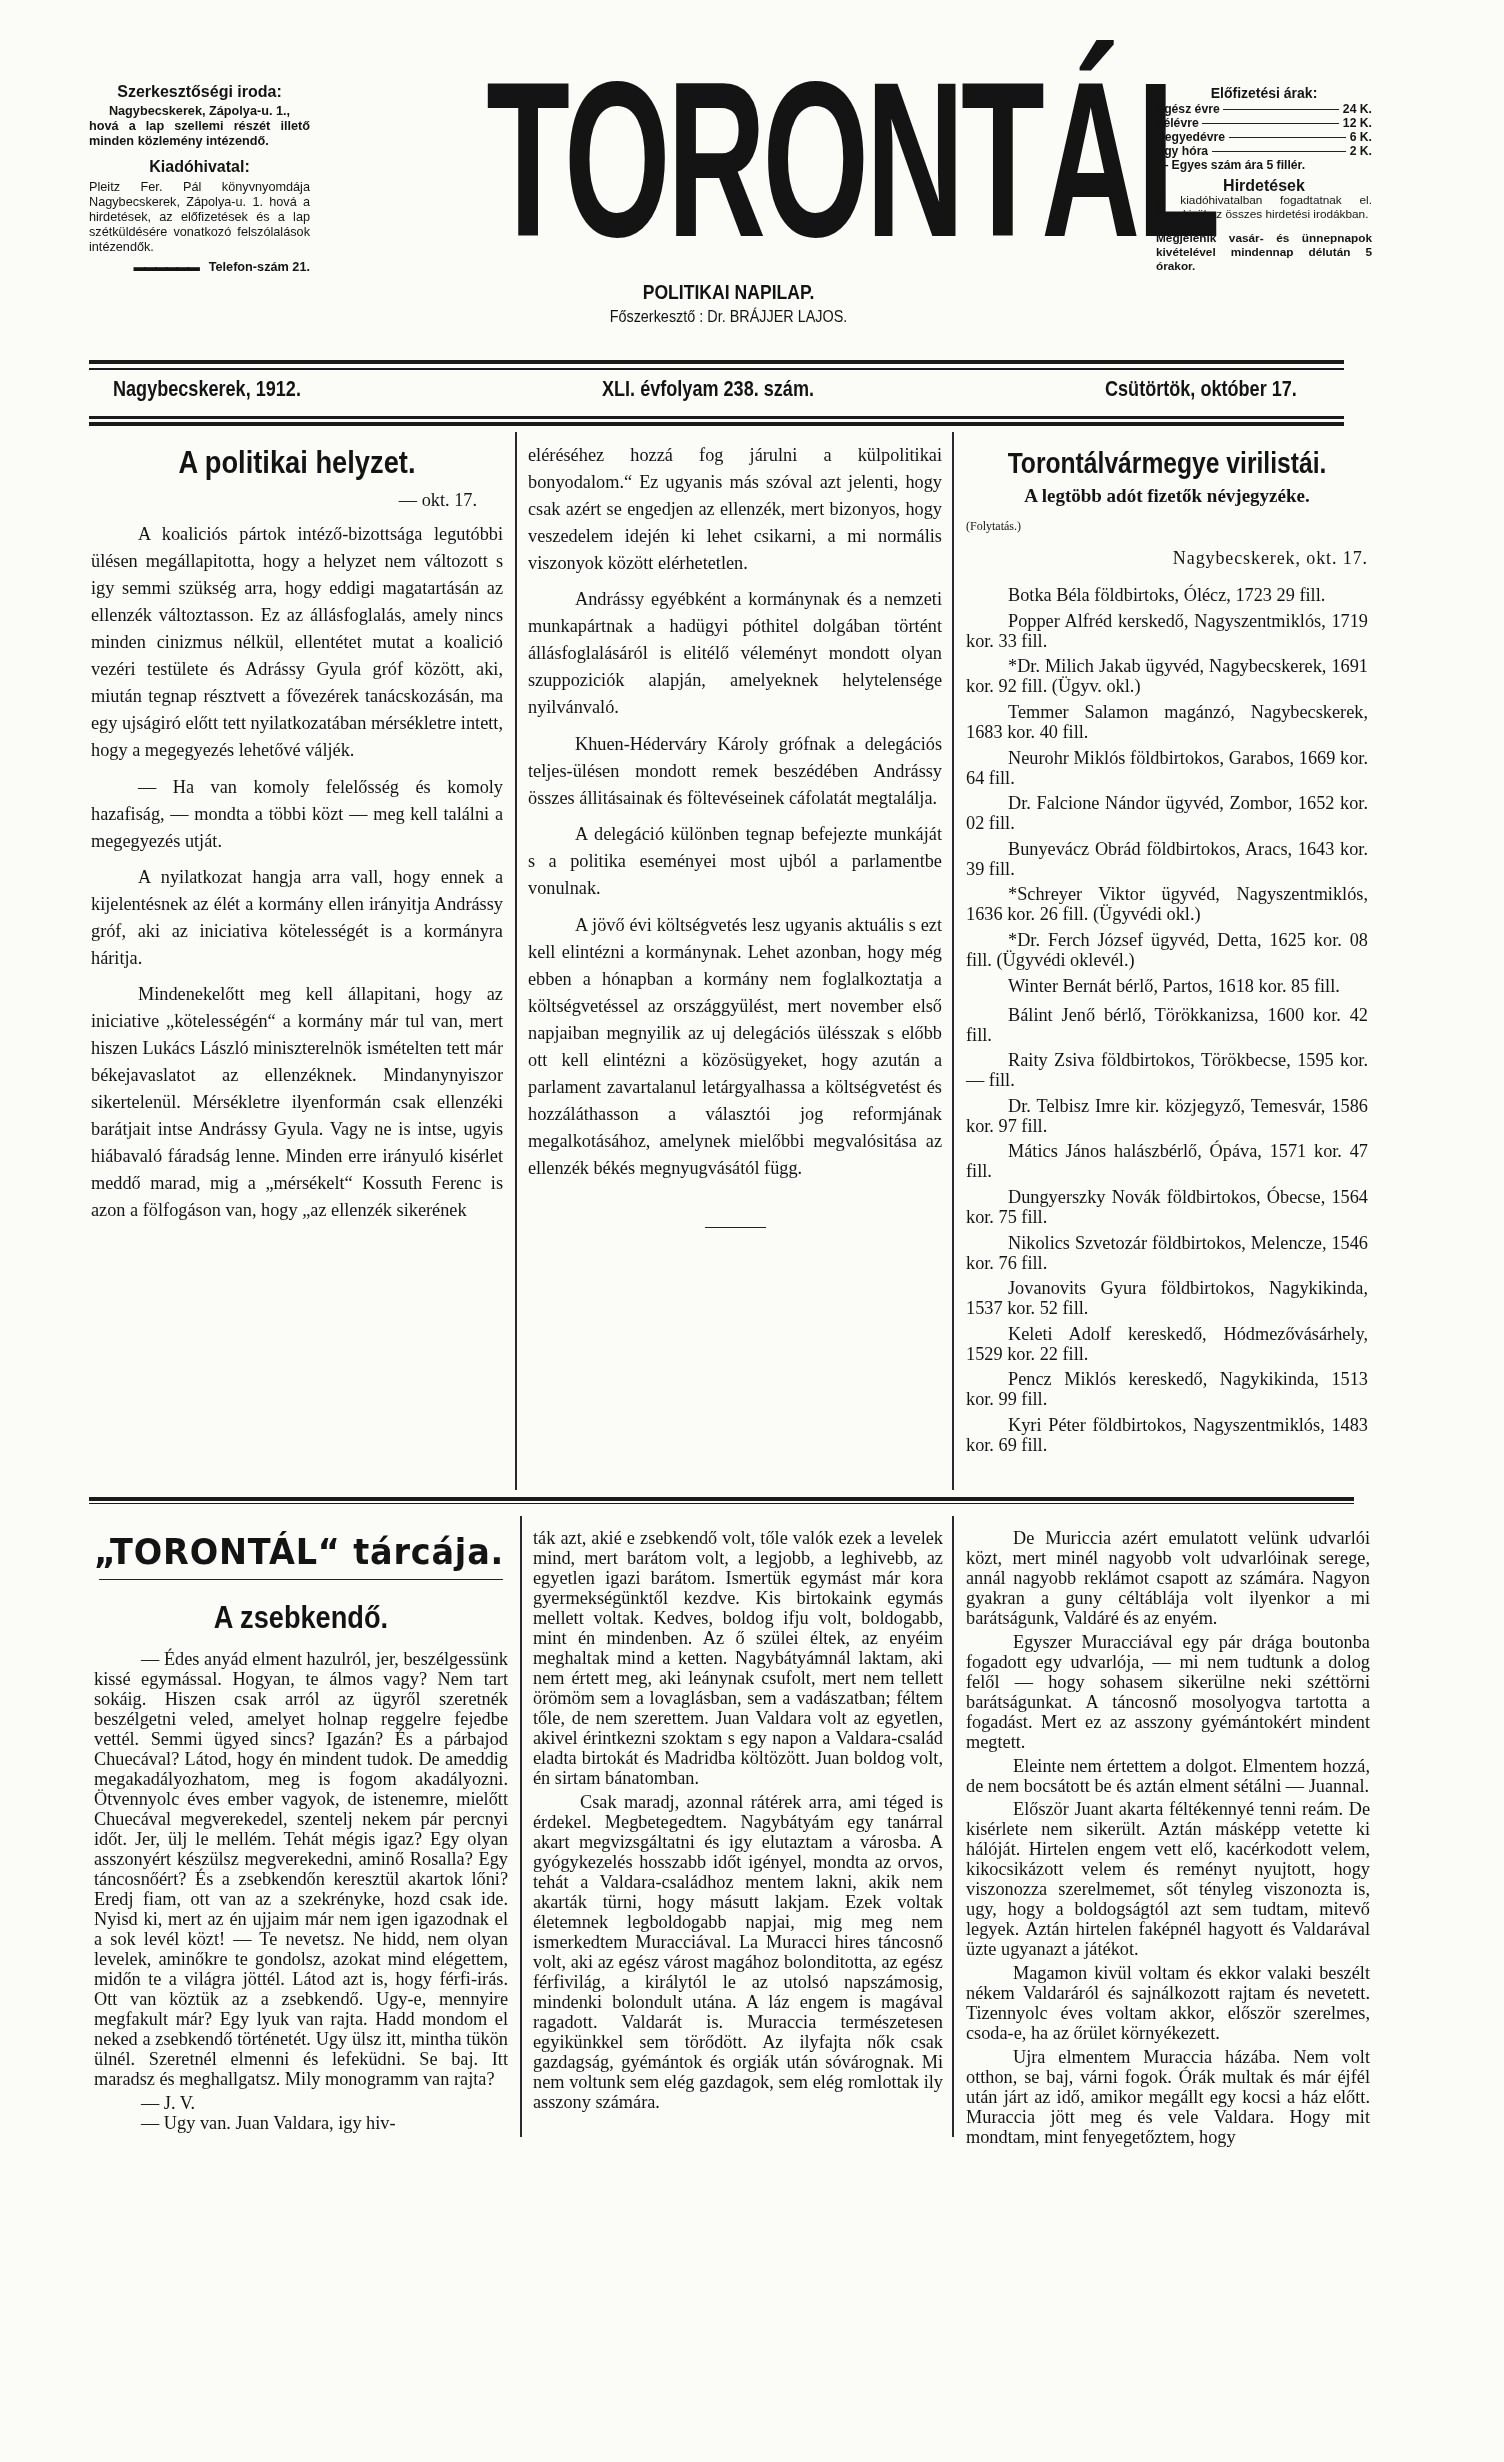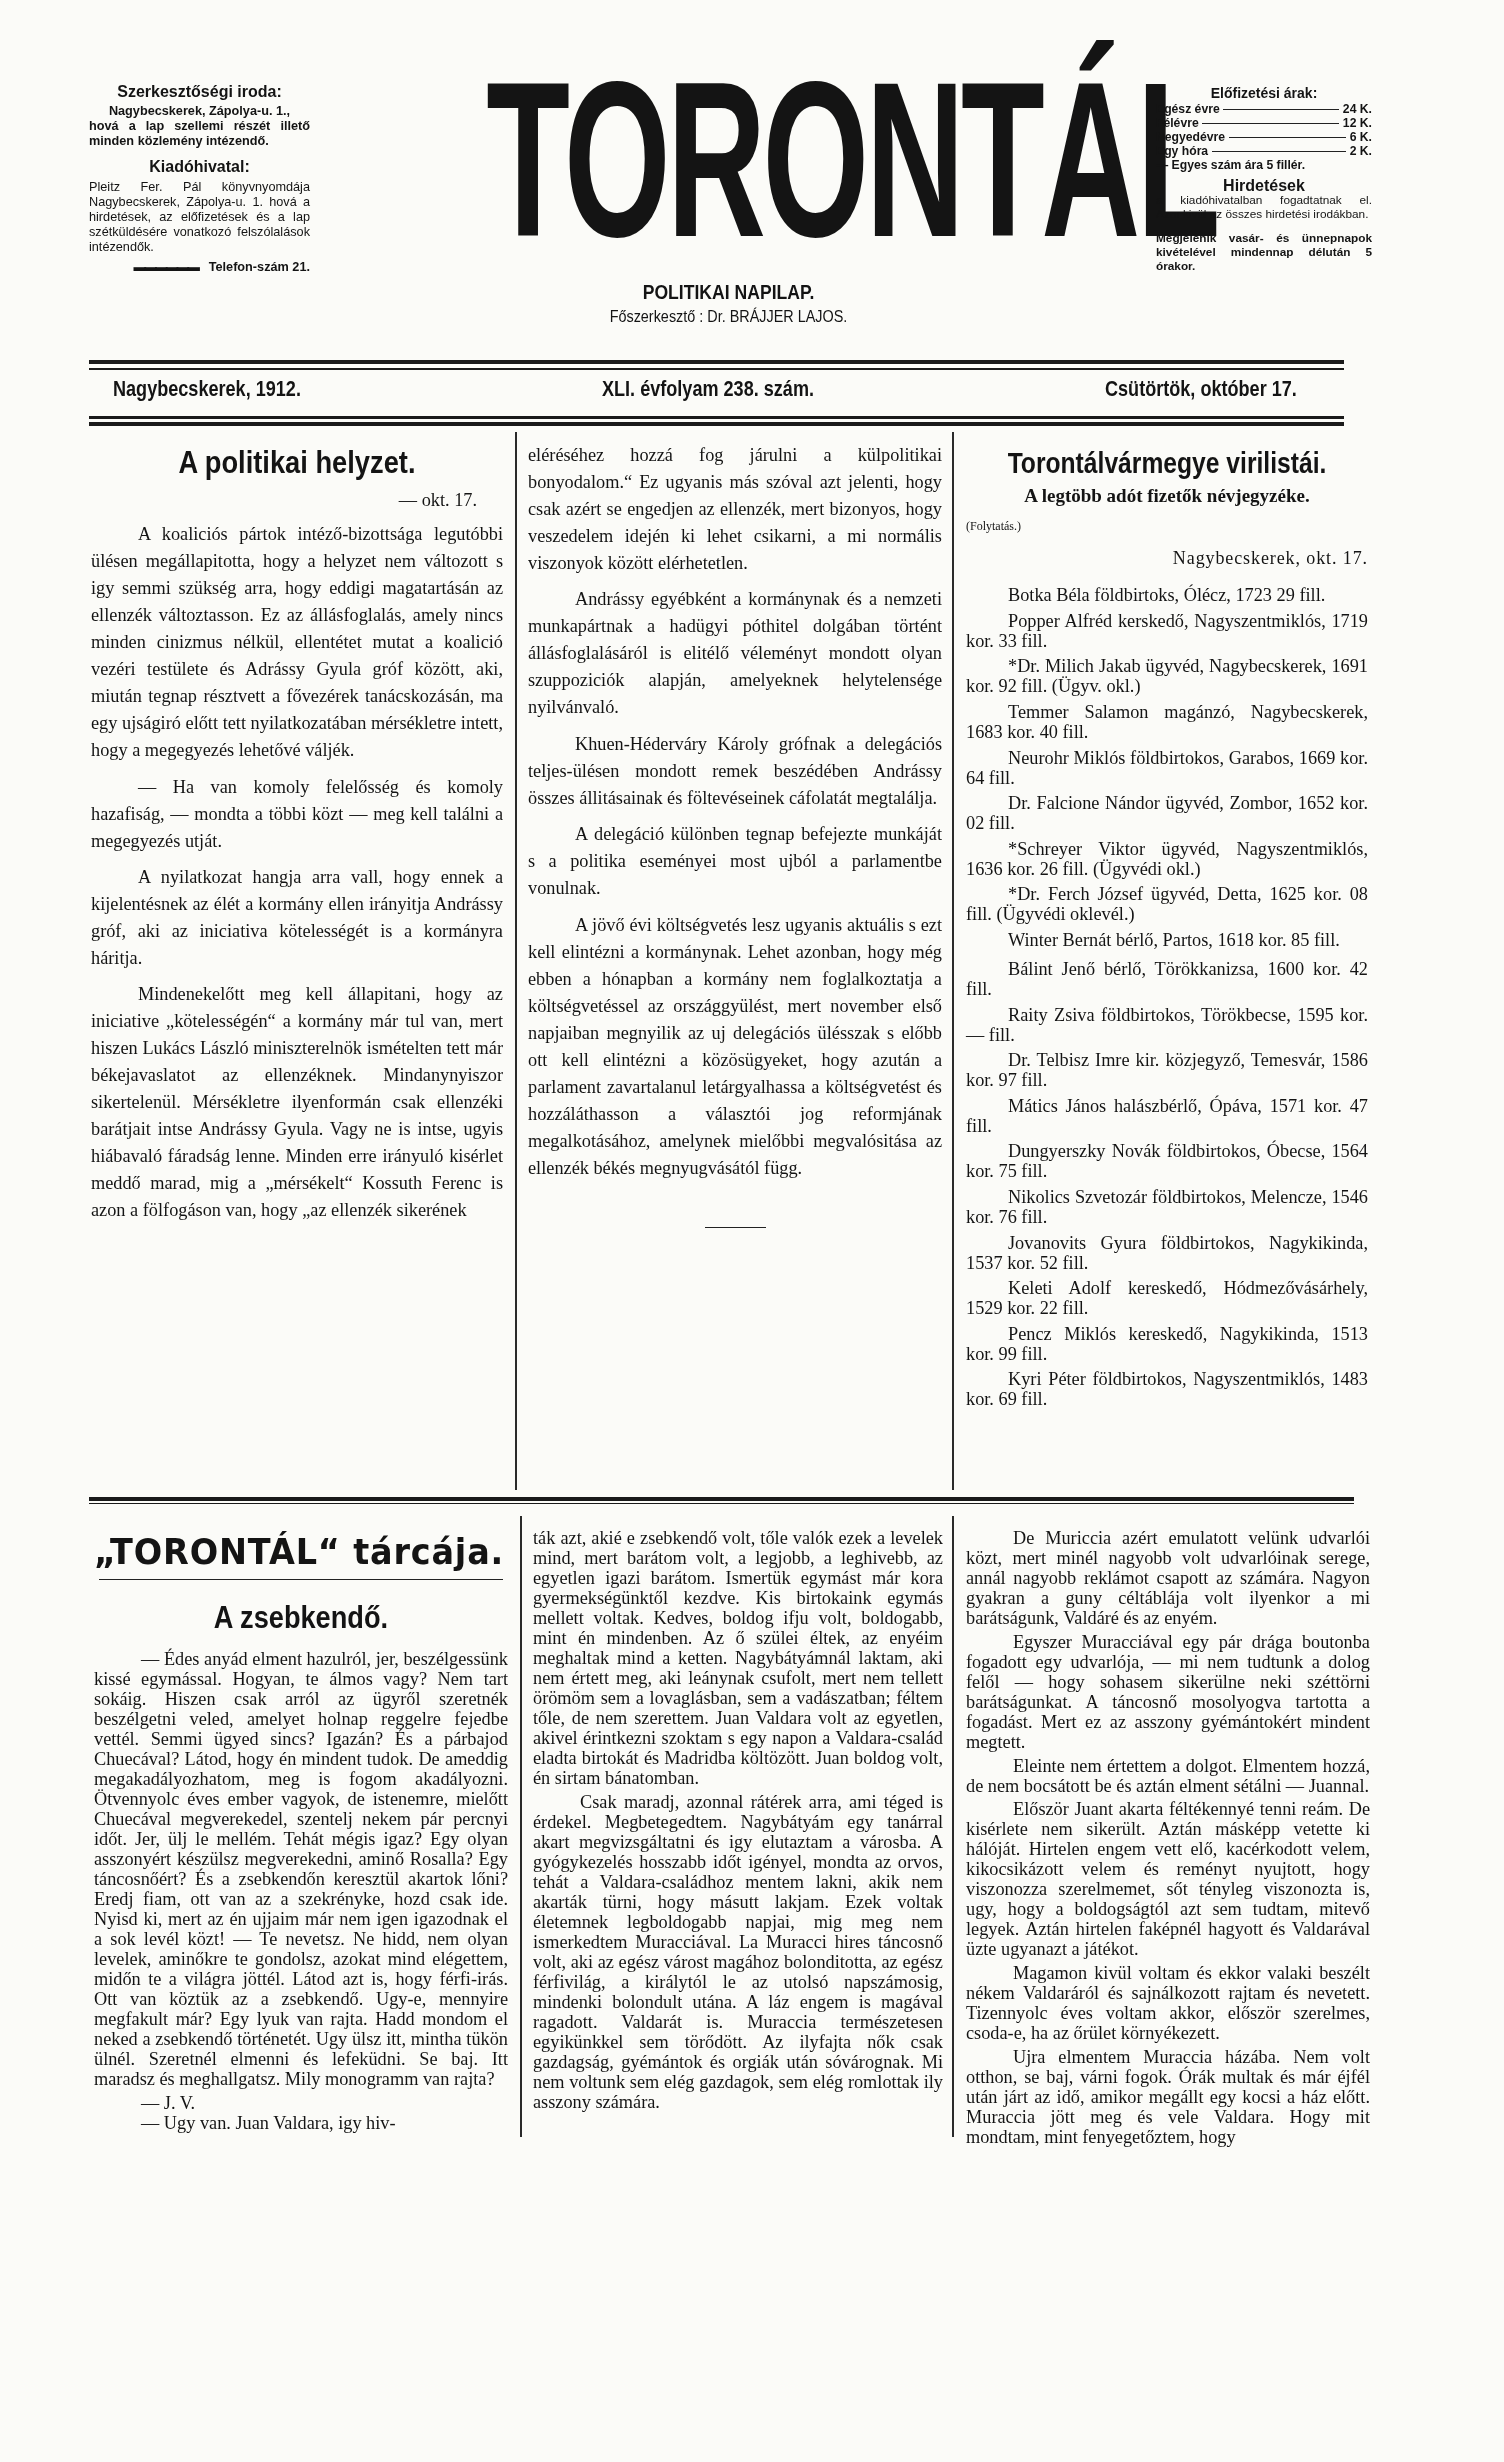--- a/index.html
+++ b/index.html
@@ -129,20 +129,21 @@
   <div class="serif" style="text-align:center;font-weight:bold;font-size:19px;line-height:28px">A legtöbb adót fizetők névjegyzéke.</div>
   <div style="text-align:left;font-size:12px;line-height:32px">(Folytatás.)</div>
   <div style="text-align:right;letter-spacing:0.9px;font-size:18px;line-height:32px;margin-bottom:11.3px">Nagybecskerek, okt. 17.</div>
   <div id="viril-list" class="viril">
       <div class="entry" style="margin-bottom: 5.6px;">Botka Béla földbirtoks, Ólécz, 1723 29 fill.</div>
       <div class="entry" style="margin-bottom: 5.6px;">Popper Alfréd kerskedő, Nagyszentmiklós, 1719 kor. 33 fill.</div>
       <div class="entry" style="margin-bottom: 5.6px;">*Dr. Milich Jakab ügyvéd, Nagybecskerek, 1691 kor. 92 fill. (Ügyv. okl.)</div>
       <div class="entry" style="margin-bottom: 5.6px;">Temmer Salamon magánzó, Nagybecskerek, 1683 kor. 40 fill.</div>
       <div class="entry" style="margin-bottom: 5.6px;">Neurohr Miklós földbirtokos, Garabos, 1669 kor. 64 fill.</div>
       <div class="entry" style="margin-bottom: 5.6px;">Dr. Falcione Nándor ügyvéd, Zombor, 1652 kor. 02 fill.</div>
+      <div class="entry" style="margin-bottom: 5.6px;">Bunyevácz Obrád földbirtokos, Aracs, 1643 kor. 39 fill.</div>
       <div class="entry" style="margin-bottom: 5.6px;">*Schreyer Viktor ügyvéd, Nagyszentmiklós, 1636 kor. 26 fill. (Ügyvédi okl.)</div>
       <div class="entry" style="margin-bottom: 5.6px;">*Dr. Ferch József ügyvéd, Detta, 1625 kor. 08 fill. (Ügyvédi oklevél.)</div>
       <div class="entry" style="margin-bottom: 9px;">Winter Bernát bérlő, Partos, 1618 kor. 85 fill.</div>
       <div class="entry" style="margin-bottom: 5.6px;">Bálint Jenő bérlő, Törökkanizsa, 1600 kor. 42 fill.</div>
       <div class="entry" style="margin-bottom: 5.6px;">Raity Zsiva földbirtokos, Törökbecse, 1595 kor. — fill.</div>
       <div class="entry" style="margin-bottom: 5.6px;">Dr. Telbisz Imre kir. közjegyző, Temesvár, 1586 kor. 97 fill.</div>
       <div class="entry" style="margin-bottom: 5.6px;">Mátics János halászbérlő, Ópáva, 1571 kor. 47 fill.</div>
       <div class="entry" style="margin-bottom: 5.6px;">Dungyerszky Novák földbirtokos, Óbecse, 1564 kor. 75 fill.</div>
       <div class="entry" style="margin-bottom: 5.6px;">Nikolics Szvetozár földbirtokos, Melencze, 1546 kor. 76 fill.</div>
       <div class="entry" style="margin-bottom: 5.6px;">Jovanovits Gyura földbirtokos, Nagykikinda, 1537 kor. 52 fill.</div>

